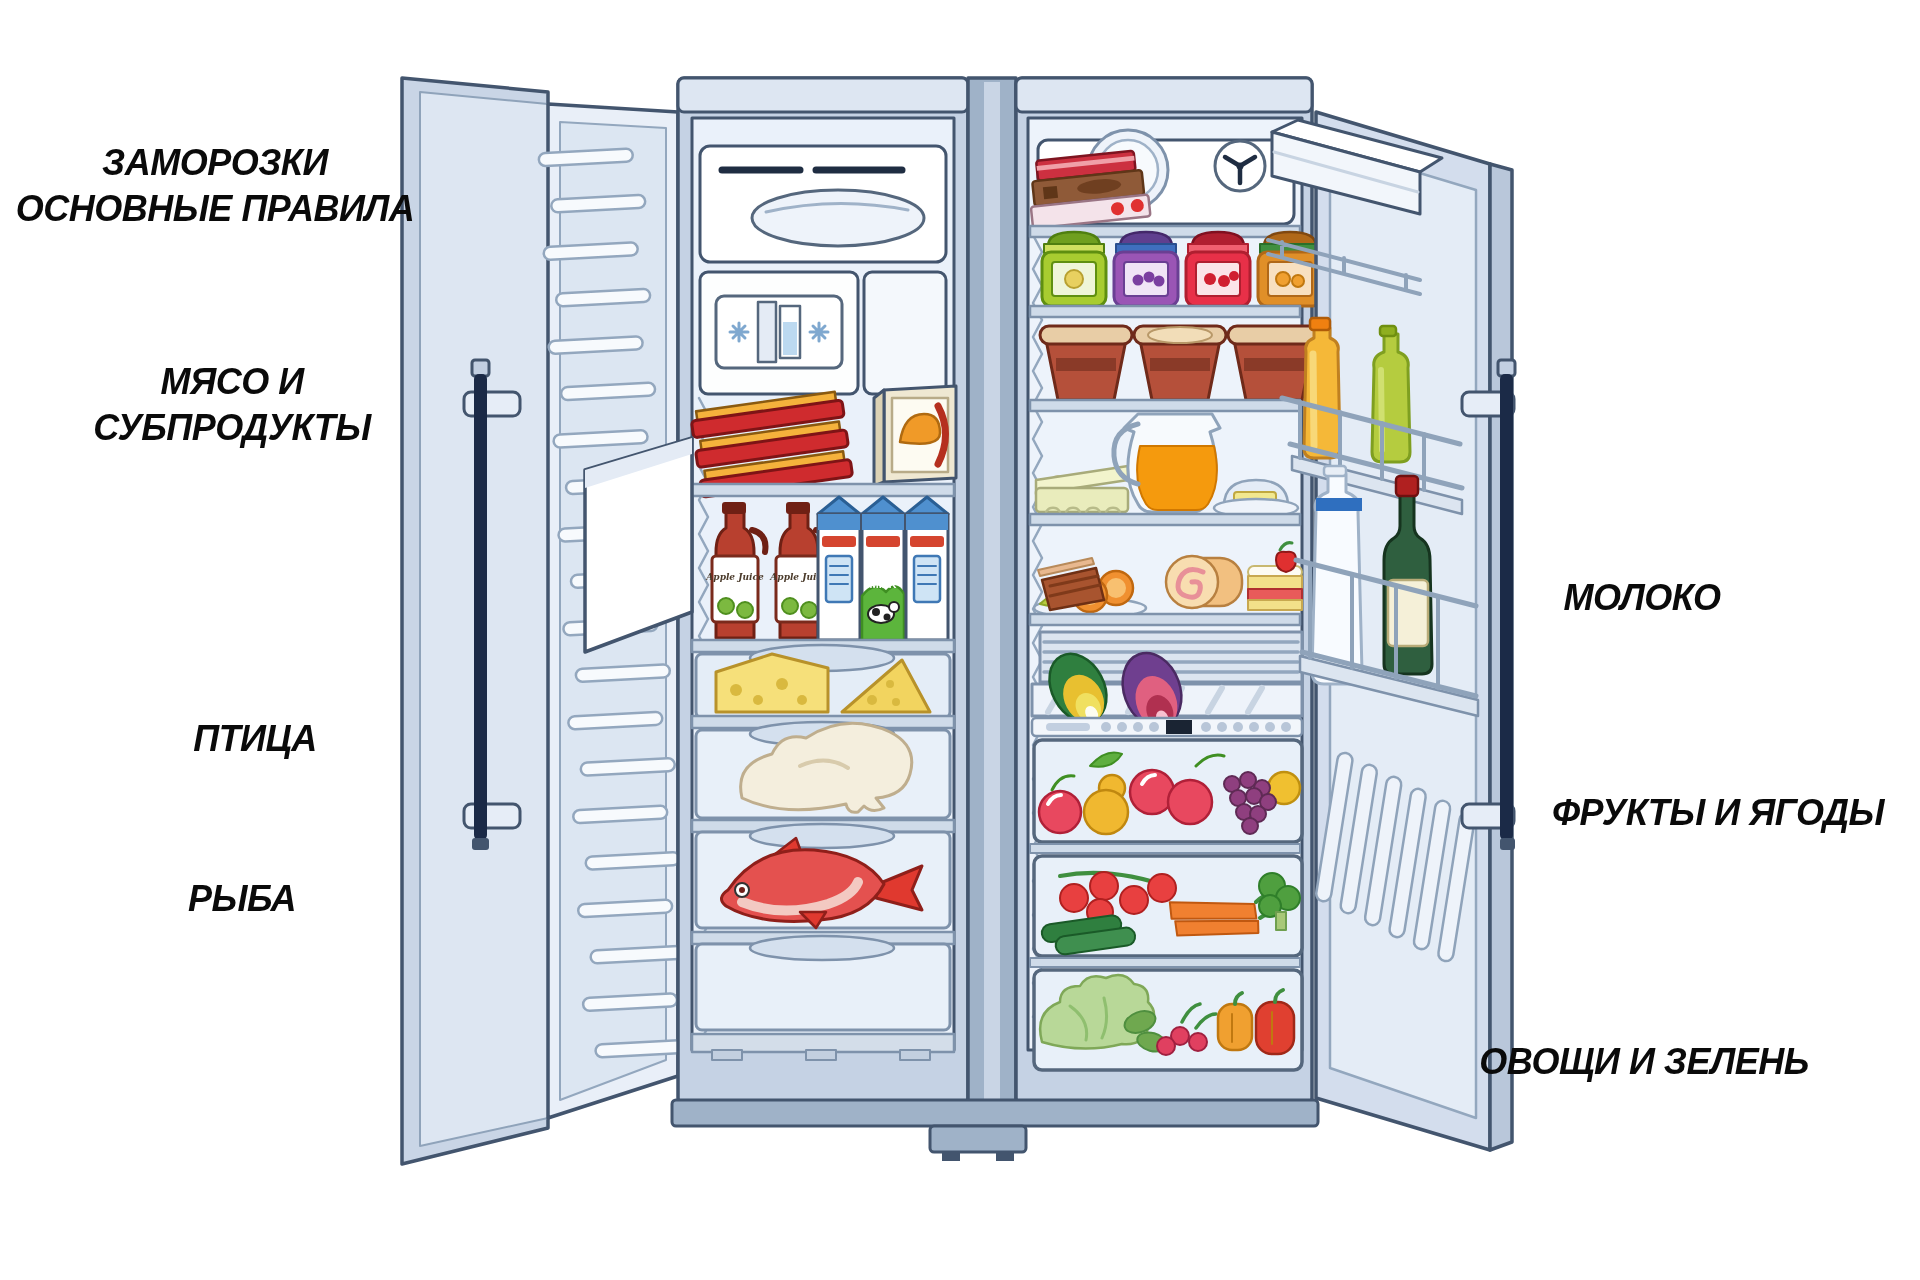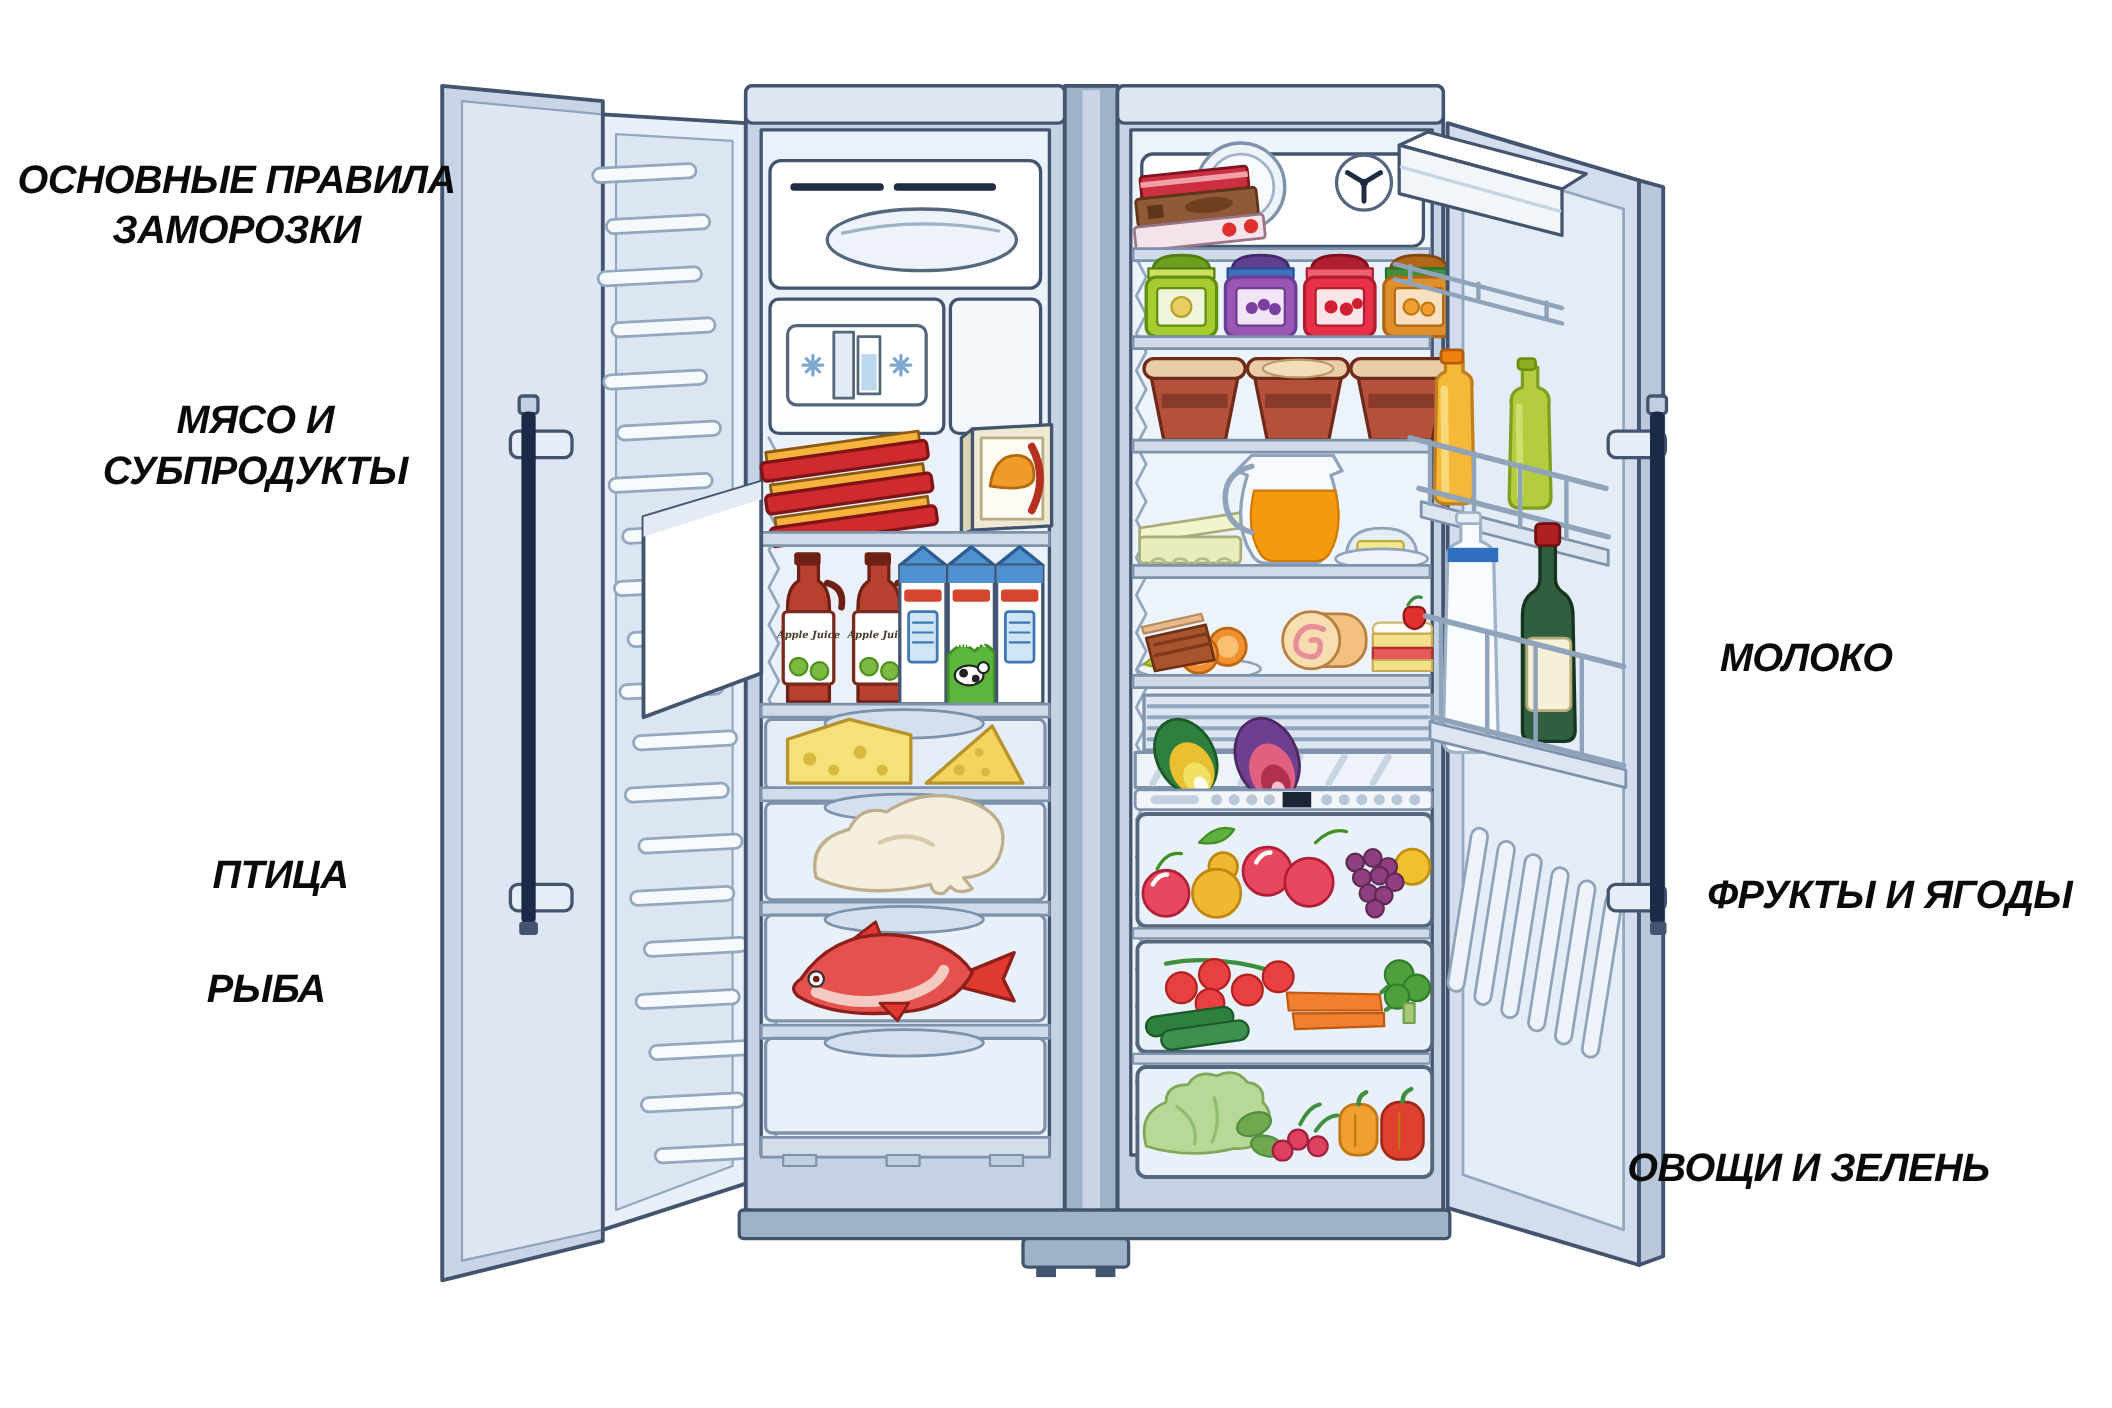--- a/index.html
+++ b/index.html
@@ -508,28 +508,28 @@
   <g>
     <rect x="1462" y="392" width="52" height="24" rx="7" fill="#e6edf7" stroke="#43556e" stroke-width="3"></rect>
     <rect x="1462" y="804" width="52" height="24" rx="7" fill="#e6edf7" stroke="#43556e" stroke-width="3"></rect>
     <rect x="1498" y="360" width="17" height="16" rx="3" fill="#c2cfe2" stroke="#43556e" stroke-width="3"></rect>
     <rect x="1500" y="374" width="13" height="466" rx="5" fill="#1b2a47"></rect>
     <rect x="1500" y="838" width="15" height="12" rx="3" fill="#43556e"></rect>
   </g>
 </svg>
 
 <div class="lbl" style="left:215px;top:140px">
+  <div>ЗАМОРОЗКИ</div>
   <div>ОСНОВНЫЕ ПРАВИЛА</div>
-  <div>ЗАМОРОЗКИ</div>
 </div>
 <div class="lbl" style="left:232px;top:359px">
   <div>МЯСО И</div>
   <div>СУБПРОДУКТЫ</div>
 </div>
-<div class="lbl" style="left:255px;top:772px">
+<div class="lbl" style="left:255px;top:716px">
   <div>ПТИЦА</div>
 </div>
 <div class="lbl" style="left:242px;top:876px">
   <div>РЫБА</div>
 </div>
 <div class="lbl" style="left:1642px;top:575px">
   <div>МОЛОКО</div>
 </div>
 <div class="lbl" style="left:1718px;top:790px">
   <div>ФРУКТЫ И ЯГОДЫ</div>

